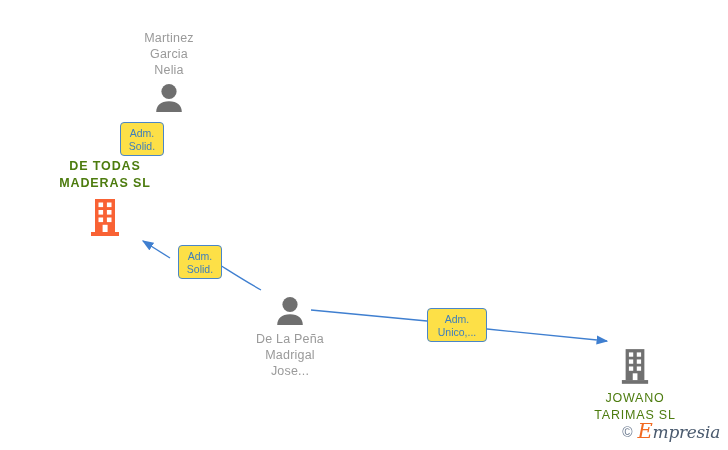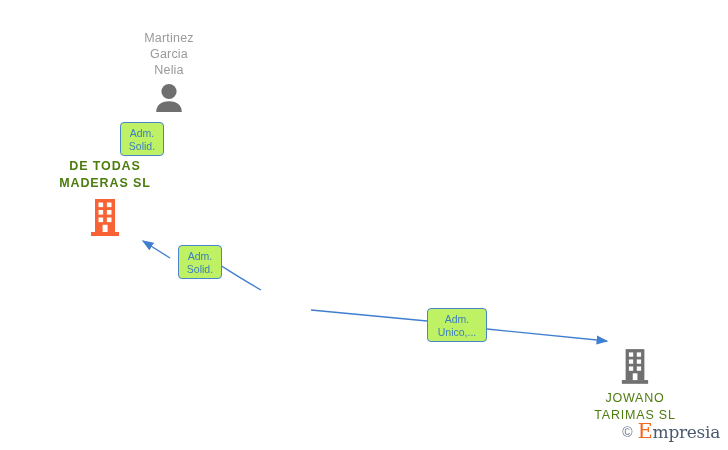--- a/index.html
+++ b/index.html
@@ -53,21 +53,21 @@
 
   
   .bldg-svg { display:block; margin: 0 auto; }
 
   
   .chip {
     position: absolute;
     box-sizing: border-box;
     border: 1px solid #4a86c8;
     border-radius: 4px;
-    background: #bef264;
+    background: #fde047;
     color: #3d7ebd;
     font-size: 10.5px;
     line-height: 13px;
     text-align: center;
     padding: 4px 5px 3px 5px;
     white-space: pre-line;
     box-shadow: 0 0 0 0 rgba(0,0,0,0);
   }
 
   
@@ -80,20 +80,21 @@
     gap: 5px;
     user-select: none;
   }
   .wm-c {
     font-size: 14px;
     color: #6b7a90;
     line-height: 1;
   }
   .wm-text {
     font-family: "DejaVu Serif", serif;
+    font-style: italic;
     font-size: 17px;
     line-height: 1;
     color: #4a5a6e;
     letter-spacing: -0.3px;
   }
   .wm-text .e {
     color: #f26a21;
     font-size: 21px;
     font-weight: normal;
   }
@@ -142,20 +143,29 @@
       <rect x="17.9" y="12" width="4.6" height="4.6" fill="#ffffff"></rect>
       <rect x="9.5" y="19.5" width="4.6" height="4.6" fill="#ffffff"></rect>
       <rect x="17.9" y="19.5" width="4.6" height="4.6" fill="#ffffff"></rect>
       <rect x="13.6" y="26.8" width="5" height="7.2" fill="#ffffff"></rect>
     </svg>
   </div>
 
   <div class="chip" style="left:178px; top:245px; width:44px; height:34px;">Adm.
 Solid.</div>
 
+  <div class="node" style="left:220px; top:295px;">
+    <svg class="person-svg" width="34" height="30" viewBox="0 0 34 30" xmlns="http://www.w3.org/2000/svg">
+      <circle cx="17" cy="9.5" r="7.6" fill="#6f6f6f"></circle>
+      <path d="M17 19.2 C 8.6 19.2 4.2 23.6 4.2 30 L 29.8 30 C 29.8 23.6 25.4 19.2 17 19.2 Z" fill="#6f6f6f"></path>
+    </svg>
+    <div class="node-label" style="margin-top:6px;">De La Peña
+Madrigal
+Jose...</div>
+  </div>
 
   <div class="chip" style="left:427px; top:308px; width:60px; height:34px;">Adm.
 Unico,...</div>
 
   <div class="node" style="left:565px; top:348px;">
     <svg class="bldg-svg" width="30" height="36" viewBox="0 0 32 38" xmlns="http://www.w3.org/2000/svg">
       <rect x="6" y="1" width="20" height="33" fill="#707070"></rect>
       <rect x="2" y="34" width="28" height="4" fill="#707070"></rect>
       <rect x="9.5" y="4.5" width="4.6" height="4.6" fill="#ffffff"></rect>
       <rect x="17.9" y="4.5" width="4.6" height="4.6" fill="#ffffff"></rect>

